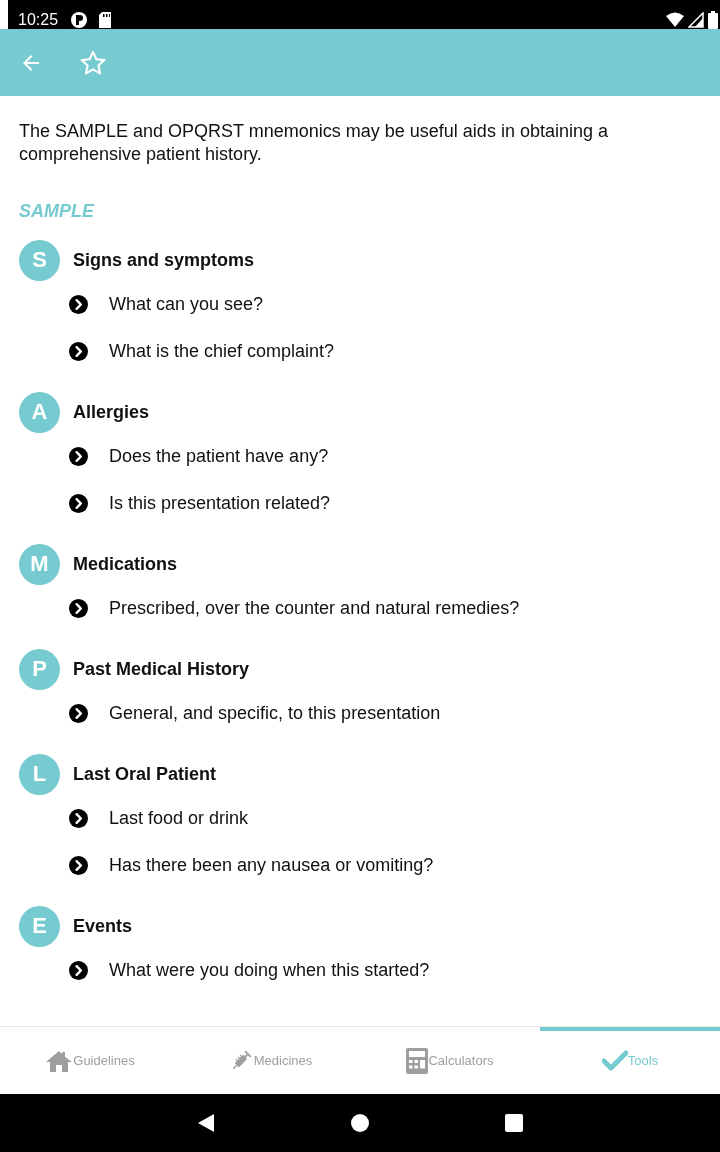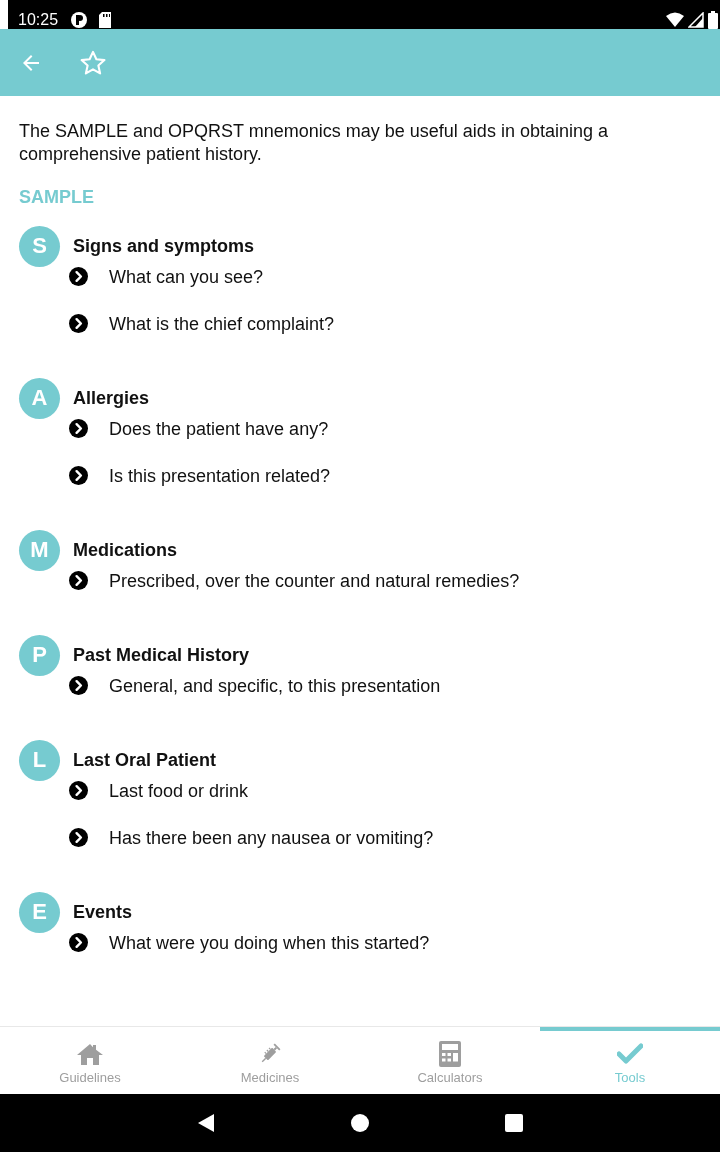--- a/index.html
+++ b/index.html
@@ -9,30 +9,30 @@
   .statusbar .sb-icons-left { display: flex; align-items: center; gap: 10px; }
   .statusbar .sb-icons-right { margin-left: auto; display: flex; align-items: center; gap: 4px; }
   .appbar { position: absolute; top: 29px; left: 0; width: 720px; height: 67px; background: #76cbd0; display: flex; align-items: center; }
   .appbar .back { width: 62px; height: 67px; display: flex; align-items: center; justify-content: center; }
   .appbar .titles { flex: 1; display: flex; flex-direction: column; justify-content: center; }
   .appbar .title { color: #fff; font-size: 23px; font-weight: bold; line-height: 26px; letter-spacing: 0.1px; }
   .appbar .subtitle { color: #b9e6e9; font-size: 13px; line-height: 16px; }
   .appbar .star { width: 62px; height: 67px; display: flex; align-items: center; justify-content: center; }
   .content { position: absolute; top: 96px; left: 0; width: 720px; height: 930px; overflow: hidden; padding: 0 19px; }
   .intro { font-size: 18px; line-height: 23px; color: #111; margin-top: 24px; }
-  .section-title { color: #76cbd0; font-size: 18px; font-weight: bold; margin-top: 21px; }
+  .section-title { color: #76cbd0; font-size: 18px; font-weight: bold; margin-top: 35px; font-style: italic; }
   .letter-row { display: flex; align-items: center; height: 42px; }
   .letter-circle { width: 41px; height: 41px; border-radius: 50%; background: #76cbd0; color: #fff; font-weight: bold; font-size: 22px; display: flex; align-items: center; justify-content: center; margin-right: 13px; }
   .letter-label { font-size: 18px; font-weight: bold; color: #111; }
-  .bullet { display: flex; height: 47px; padding-left: 50px; }
+  .bullet { display: flex; align-items: center; height: 47px; padding-left: 50px; }
   .bullet .chev { width: 19px; height: 19px; margin-right: 21px; }
   .bullet .btext { font-size: 18px; color: #111; }
   .group { margin-bottom: 0; }
   .bottomnav { position: absolute; top: 1026px; left: 0; width: 720px; height: 68px; background: #fff; border-top: 1px solid #e8e8e8; display: flex; }
-  .nav-item { flex: 1; display: flex; flex-direction: column; align-items: center; justify-content: center; position: relative; color: #9e9e9e; font-size: 13px; }
+  .nav-item { flex: 1; display: flex; flex-direction: row; align-items: center; justify-content: center; position: relative; color: #9e9e9e; font-size: 13px; }
   .nav-item .nav-icon { height: 26px; display: flex; align-items: center; justify-content: center; margin-bottom: 3px; margin-top: 4px; }
   .nav-item.active { color: #76cbd0; }
   .nav-item.active::before { content: ""; position: absolute; top: 0; left: 0; right: 0; height: 4px; background: #76cbd0; }
   .sysnav { position: absolute; top: 1094px; left: 0; width: 720px; height: 58px; background: #000; display: flex; align-items: center; justify-content: center; gap: 0; }
   .sysnav .sys-btn { width: 154px; height: 58px; display: flex; align-items: center; justify-content: center; }
 </style>
 </head>
 <body>
 
 <div class="statusbar">

